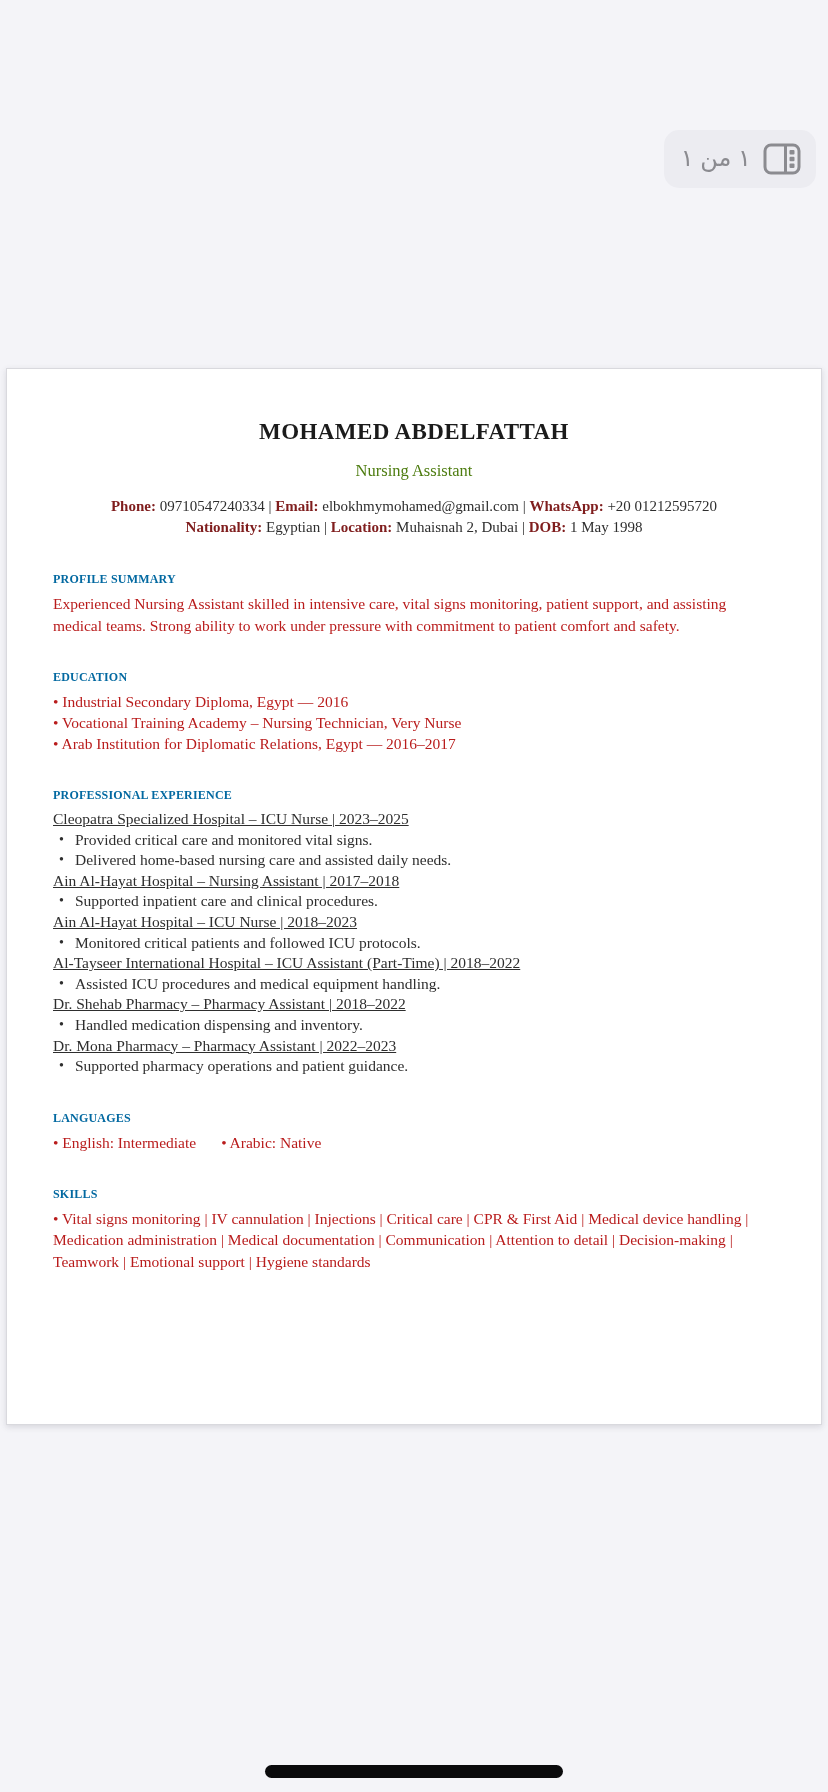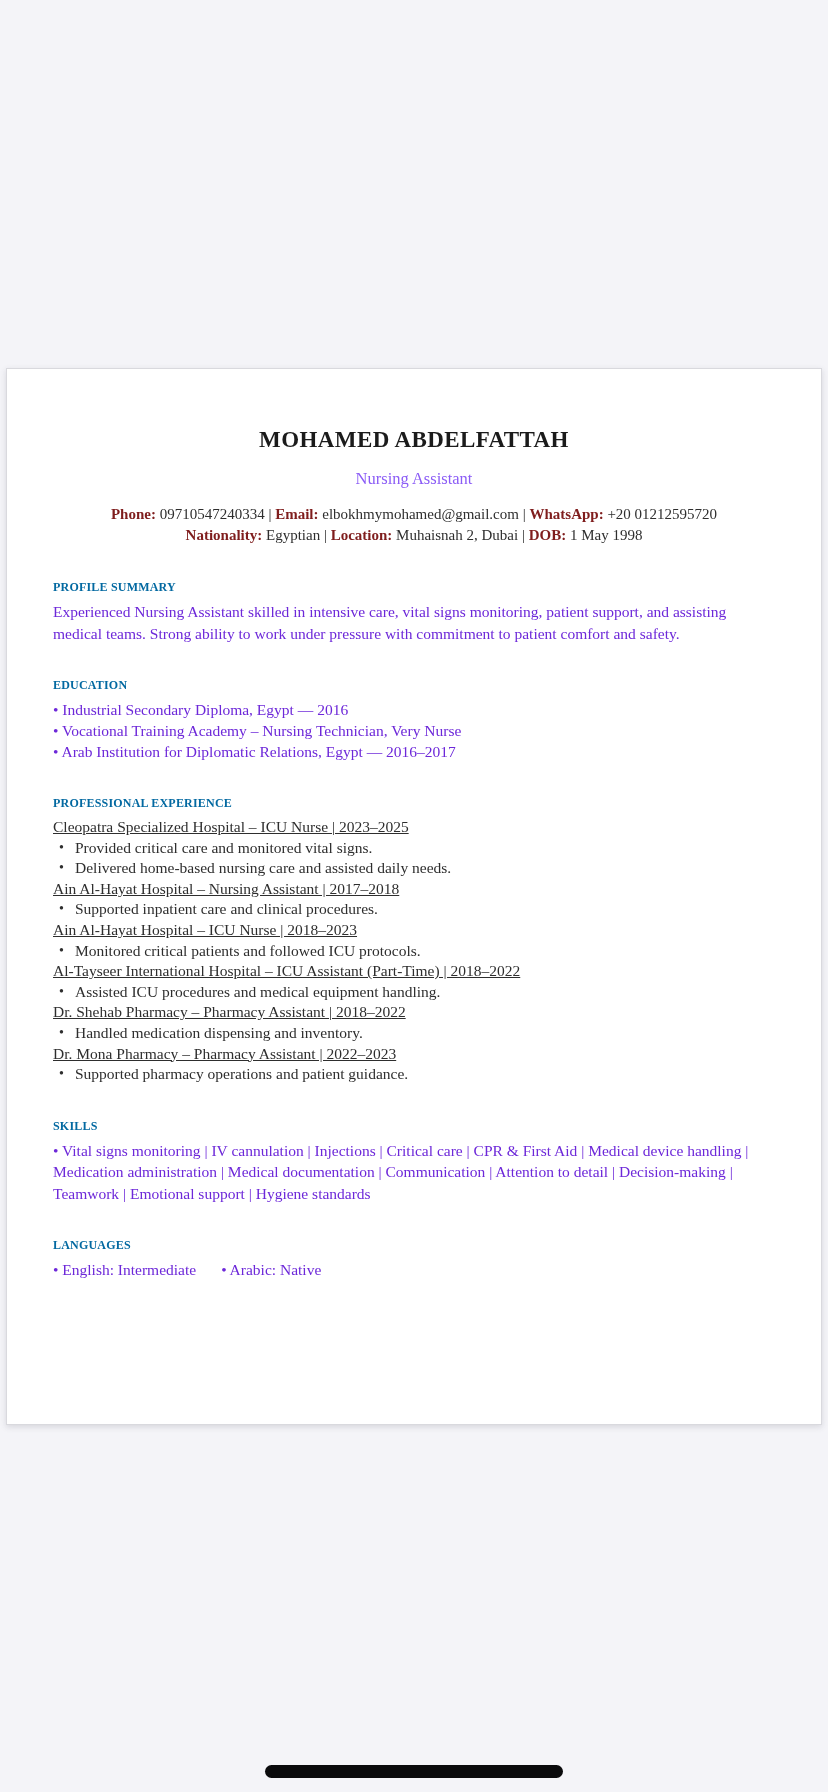--- a/index.html
+++ b/index.html
@@ -55,46 +55,46 @@
     padding: 46px 46px 0 46px;
   }
 
   .doc-name {
     text-align: center;
     font-size: 23px;
     line-height: 30px;
     font-weight: bold;
     letter-spacing: 0.4px;
     color: #1b1b1b;
-    margin-top: 10px;
+    margin-top: 2px;
   }
   .doc-title {
     text-align: center;
     font-size: 16.5px;
     margin-top: 13px;
-    color: #8b5cf6;
+    color: #4d7c0f;
   }
   .contact-block {
     margin-top: 15px;
     text-align: center;
     font-size: 15px;
     line-height: 21px;
     white-space: pre-wrap;
   }
   .contact-block .b { font-weight: bold; color: #7f1d1d; }
 
   .section { margin-top: 31px; }
   .sec-h {
     font-weight: bold;
     font-size: 12px;
     letter-spacing: 0.2px;
     color: #0369a1;
     margin-bottom: 3px;
   }
-  .sec-line, .sec-body { color: #6d28d9; }
+  .sec-line, .sec-body { color: #b91c1c; }
   .sec-body { line-height: 21.5px; }
 
   .exp-role { line-height: 20.6px; text-decoration: underline; }
   .exp-bullet { display: flex; line-height: 20.6px; }
   .exp-bullet::before {
     content: "\2022";
     flex: 0 0 auto;
     width: 16px;
     margin-left: 6px;
     font-size: 14px;
@@ -111,20 +111,32 @@
     height: 13px;
     border-radius: 7px;
     background: #0a0a0c;
   }
 </style>
 </head>
 <body>
 
 <div class="screen">
 
+  <div class="page-pill">
+    <span class="pill-text">١ من ١</span>
+    <span class="pill-icon">
+      <svg width="38" height="32" viewBox="0 0 38 32">
+        <rect x="2" y="2" width="34" height="28" rx="6" fill="none" stroke="#8b8b90" stroke-width="3"></rect>
+        <line x1="22.5" y1="3" x2="22.5" y2="29" stroke="#8b8b90" stroke-width="3"></line>
+        <rect x="26.5" y="7" width="5" height="4.4" rx="1" fill="#8b8b90"></rect>
+        <rect x="26.5" y="13.8" width="5" height="4.4" rx="1" fill="#8b8b90"></rect>
+        <rect x="26.5" y="20.6" width="5" height="4.4" rx="1" fill="#8b8b90"></rect>
+      </svg>
+    </span>
+  </div>
 
   <div class="doc-page">
 
     <div class="doc-name">MOHAMED ABDELFATTAH</div>
     <div class="doc-title">Nursing Assistant</div>
 
     <div class="contact-block"><div><span class="b">Phone:</span><span> 09710547240334 | </span><span class="b">Email:</span><span> elbokhmymohamed@gmail.com | </span><span class="b">WhatsApp:</span><span> +20 01212595720</span></div><div><span class="b">Nationality:</span><span> Egyptian | </span><span class="b">Location:</span><span> Muhaisnah 2, Dubai | </span><span class="b">DOB:</span><span> 1 May 1998</span></div></div>
 
     <div class="section">
       <div class="sec-h">PROFILE SUMMARY</div>
@@ -170,28 +182,28 @@
           <span>Handled medication dispensing and inventory.</span>
         </div>
 
       <div class="exp-role">Dr. Mona Pharmacy – Pharmacy Assistant | 2022–2023</div>
       <div class="exp-bullet">
           <span>Supported pharmacy operations and patient guidance.</span>
         </div>
     </div>
 
     <div class="section">
-      <div class="sec-h">SKILLS</div>
-      <div class="sec-body"> • Vital signs monitoring | IV cannulation | Injections | Critical care | CPR &amp; First Aid | Medical device handling | Medication administration | Medical documentation | Communication | Attention to detail | Decision-making | Teamwork | Emotional support | Hygiene standards</div>
-    </div>
-
-    <div class="section">
       <div class="sec-h">LANGUAGES</div>
       <div class="sec-line lang-line">
         <span>• English: Intermediate</span><span>• Arabic: Native</span>
       </div>
     </div>
 
+    <div class="section">
+      <div class="sec-h">SKILLS</div>
+      <div class="sec-body"> • Vital signs monitoring | IV cannulation | Injections | Critical care | CPR &amp; First Aid | Medical device handling | Medication administration | Medical documentation | Communication | Attention to detail | Decision-making | Teamwork | Emotional support | Hygiene standards</div>
+    </div>
+
   </div>
 
   <div class="home-indicator"></div>
 
 </div>
 
 </body></html>

